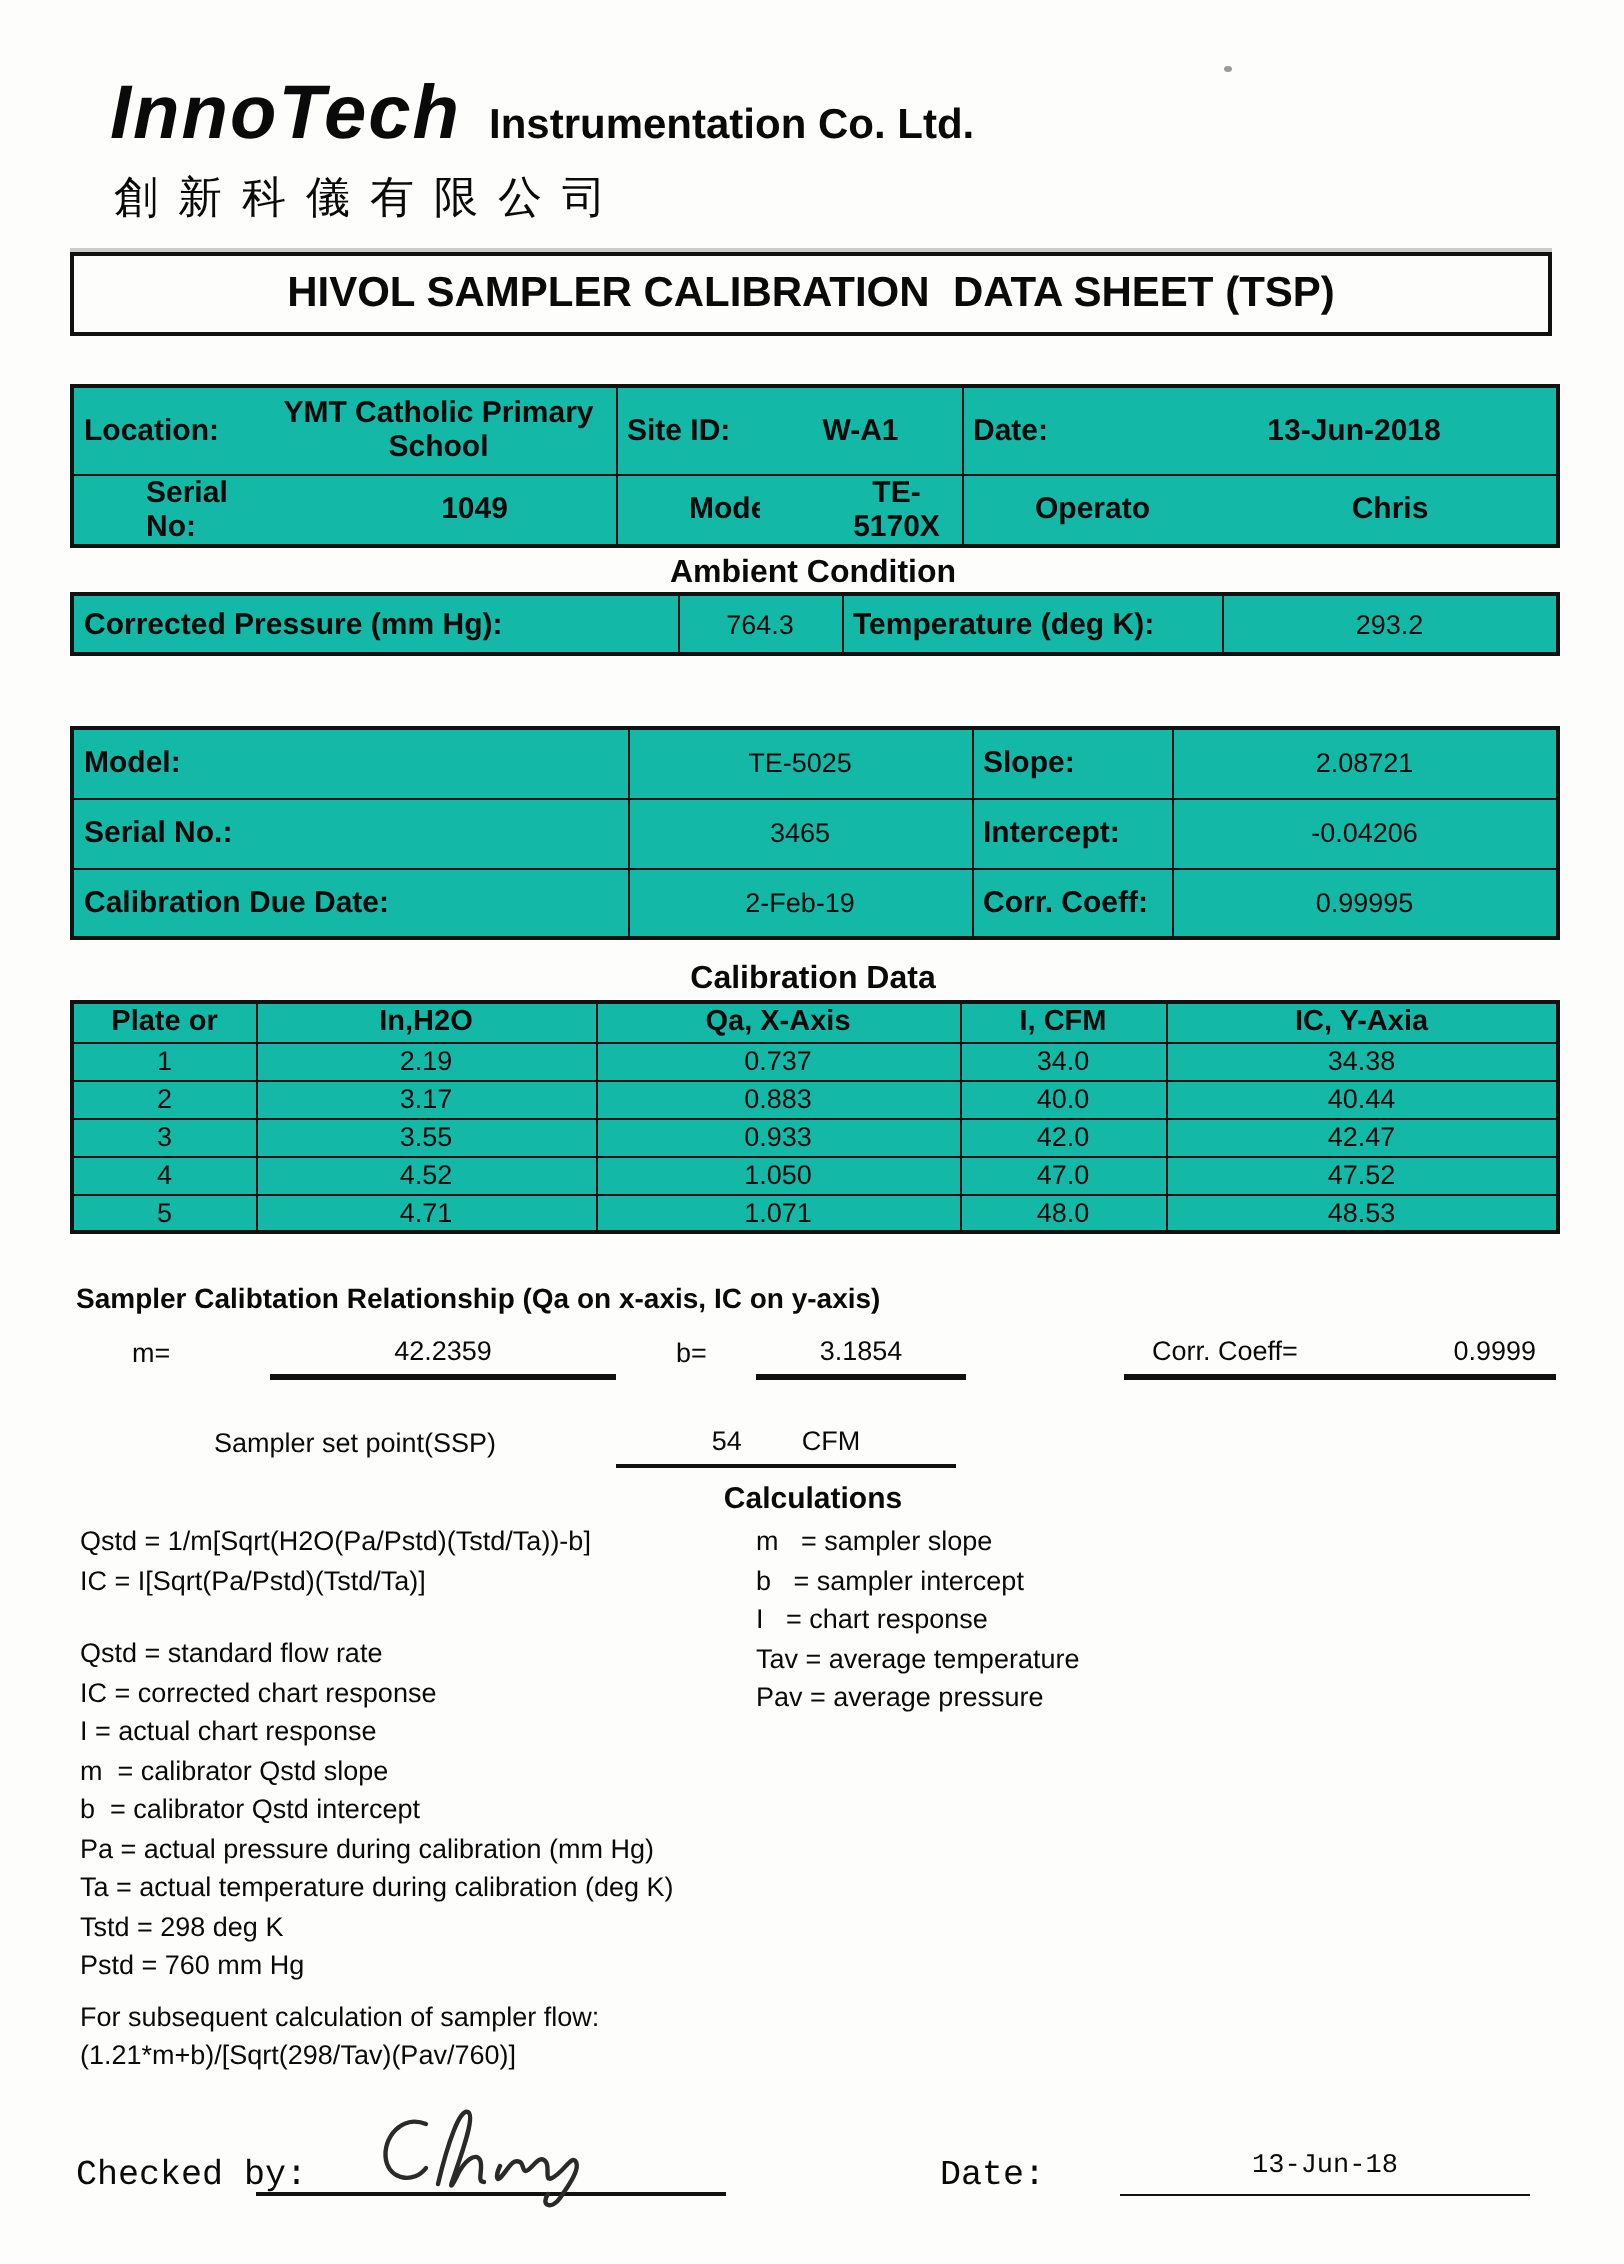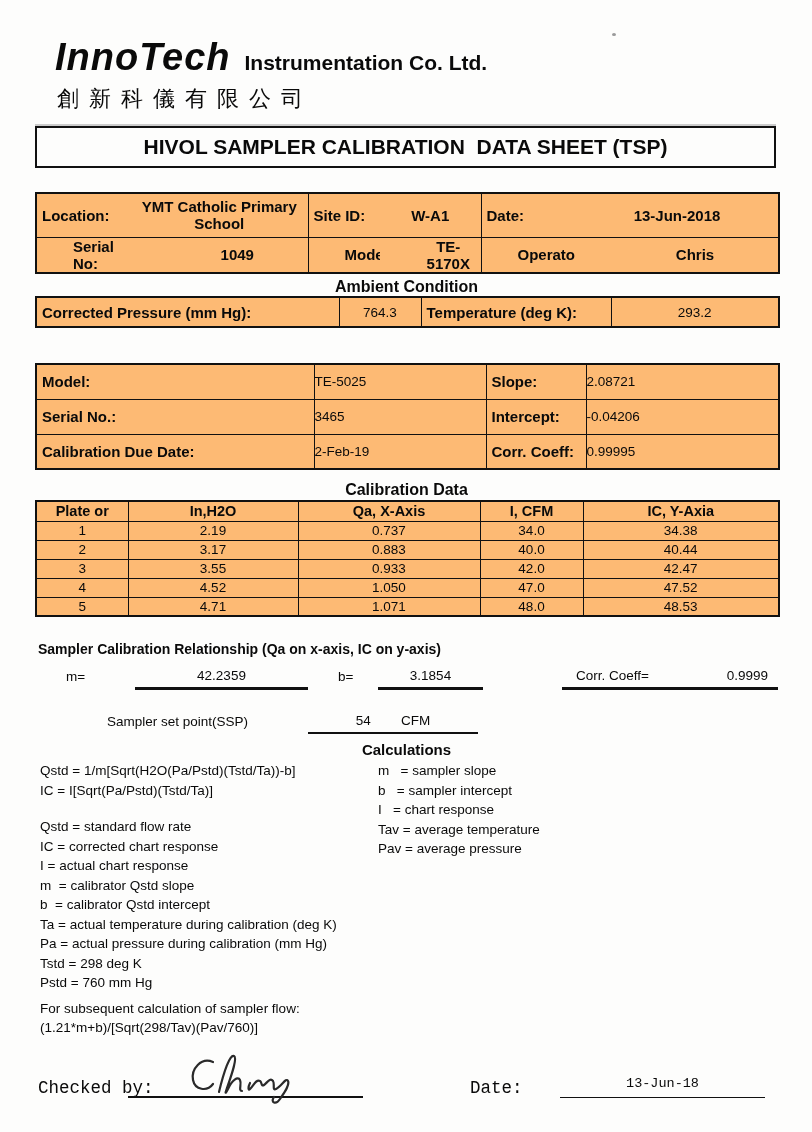--- a/index.html
+++ b/index.html
@@ -22,21 +22,21 @@
   
   .title-box {
     position:absolute; top:126px; left:35px; width:741px; height:42px;
     border:2.5px solid #111; display:flex; align-items:center; justify-content:center;
     box-shadow:0 -2px 0 rgba(60,60,60,.25);
   }
   .title-box span { font-size:21px; font-weight:bold; }
 
   .sec-head { position:absolute; left:35px; width:743px; text-align:center; font-weight:bold; font-size:16px; }
 
-  table { border-collapse:collapse; table-layout:fixed; position:absolute; left:35px; width:743px; background:#fdba74; }
+  table { border-collapse:collapse; table-layout:fixed; position:absolute; left:35px; width:743px; background:#14b8a6; }
   td { overflow:hidden; }
 
   
   .site-tbl { top:192px; border:2.5px solid #111; }
   .site-tbl td { font-size:15px; font-weight:bold; vertical-align:middle; }
   .site-tbl tr:first-child td { height:44px; }
   .site-tbl tr:last-child td { height:18px; border-top:1.5px solid #111;padding-left:36px; }
   .site-tbl .lbl { text-align:left; padding-left:5px; }
   .site-tbl .val { text-align:center; }
   .site-tbl .sep { border-left:1.8px solid #111;margin-left:19px; }
@@ -46,21 +46,21 @@
   .amb-tbl { top:296px; border:2.5px solid #111; }
   .amb-tbl td { height:30px; vertical-align:middle; }
   .amb-tbl .lbl { font-size:15px; font-weight:bold; padding-left:5px; }
   .amb-tbl .val { font-size:13.5px; text-align:center; }
   .amb-tbl td + td { border-left:1.8px solid #111; }
 
   
   .ori-tbl { top:363px; border:2.5px solid #111; }
   .ori-tbl td { height:35px; vertical-align:middle; border:1.5px solid #111; }
   .ori-tbl .lbl { font-size:15px; font-weight:bold; padding-left:5px; }
-  .ori-tbl .val { font-size:13.5px; }
+  .ori-tbl .val { font-size:13.5px; text-align:center; }
 
   
   .cal-tbl { top:500px; border:2.5px solid #111; }
   .cal-tbl td { border:1.5px solid #111; text-align:center; vertical-align:middle; }
   .cal-tbl .hdr td { font-size:14.5px; font-weight:bold; height:20px; }
   .cal-tbl .hdr2 td { border-bottom:2.2px solid #111; }
   .cal-tbl .row td { font-size:13.5px; height:19px; }
 
   
   .rel-head { position:absolute; top:641px; left:38px; font-size:14px; font-weight:bold; }
@@ -227,21 +227,21 @@
     <tr class="row">
       <td>5</td>
       <td>4.71</td>
       <td>1.071</td>
       <td>48.0</td>
       <td>48.53</td>
     </tr>
   </tbody>
     </table>
 
-  <div class="rel-head">Sampler Calibration Relationship (Qa on x-axis, IC on y-axis)</div>
+  <div class="rel-head">Sampler Calibtation Relationship (Qa on x-axis, IC on y-axis)</div>
   <span class="rel-lab" style="top:669px; left:66px;">m=</span>
   <div class="u-box" style="top:668px; left:135px; width:173px;">42.2359</div>
   <span class="rel-lab" style="top:669px; left:338px;">b=</span>
   <div class="u-box" style="top:668px; left:378px; width:105px;">3.1854</div>
   <div class="u-box corr-box" style="top:668px; left:562px; width:216px;">
     <span>Corr. Coeff=</span>
     <span>0.9999</span>
   </div>
   <span class="rel-lab" style="top:714px; left:107px;">Sampler set point(SSP)</span>
   <div class="u-box ssp-box" style="top:713px; left:308px; width:170px;">
@@ -252,22 +252,22 @@
   <div class="calc-head">Calculations</div>
   <div class="calc-left">
     <div class="calc-line pre">Qstd = 1/m[Sqrt(H2O(Pa/Pstd)(Tstd/Ta))-b]</div>
     <div class="calc-line pre">IC = I[Sqrt(Pa/Pstd)(Tstd/Ta)]</div>
     <div class="calc-gap"></div>
     <div class="calc-line pre">Qstd = standard flow rate</div>
     <div class="calc-line pre">IC = corrected chart response</div>
     <div class="calc-line pre">I = actual chart response</div>
     <div class="calc-line pre">m  = calibrator Qstd slope</div>
     <div class="calc-line pre">b  = calibrator Qstd intercept</div>
+    <div class="calc-line pre">Pa = actual pressure during calibration (mm Hg)</div>
     <div class="calc-line pre">Ta = actual temperature during calibration (deg K)</div>
-    <div class="calc-line pre">Pa = actual pressure during calibration (mm Hg)</div>
     <div class="calc-line pre">Tstd = 298 deg K</div>
     <div class="calc-line pre">Pstd = 760 mm Hg</div>
     <div class="calc-gap2"></div>
     <div class="calc-line pre">For subsequent calculation of sampler flow:</div>
     <div class="calc-line pre">(1.21*m+b)/[Sqrt(298/Tav)(Pav/760)]</div>
   </div>
   <div class="calc-right">
     <div class="calc-line pre">m   = sampler slope</div>
     <div class="calc-line pre">b   = sampler intercept</div>
     <div class="calc-line pre">I   = chart response</div>

